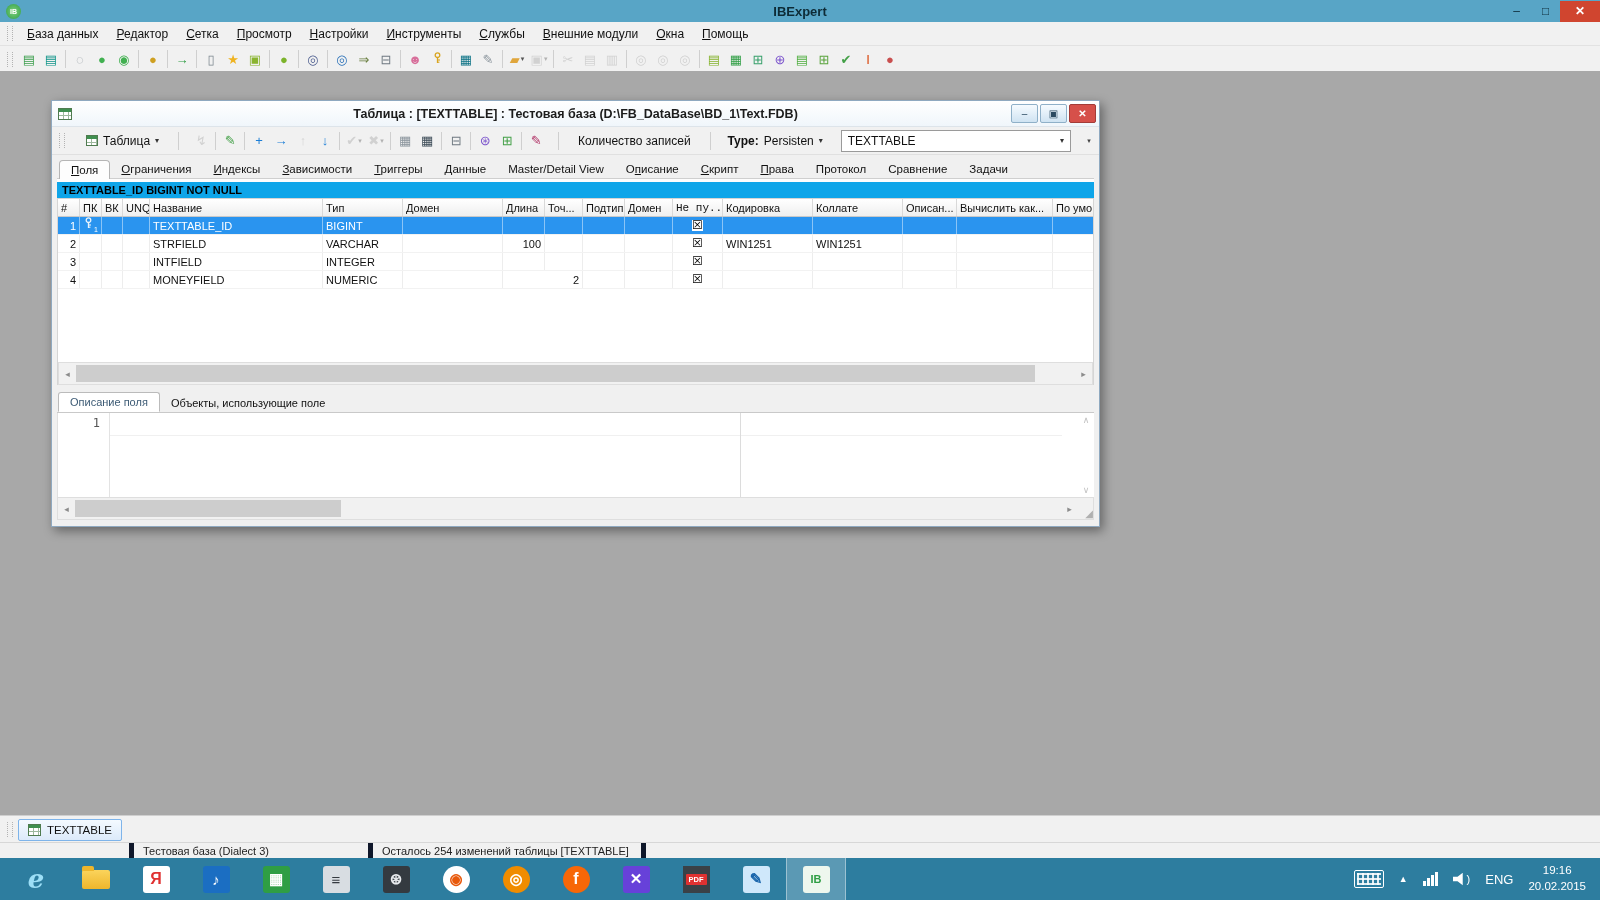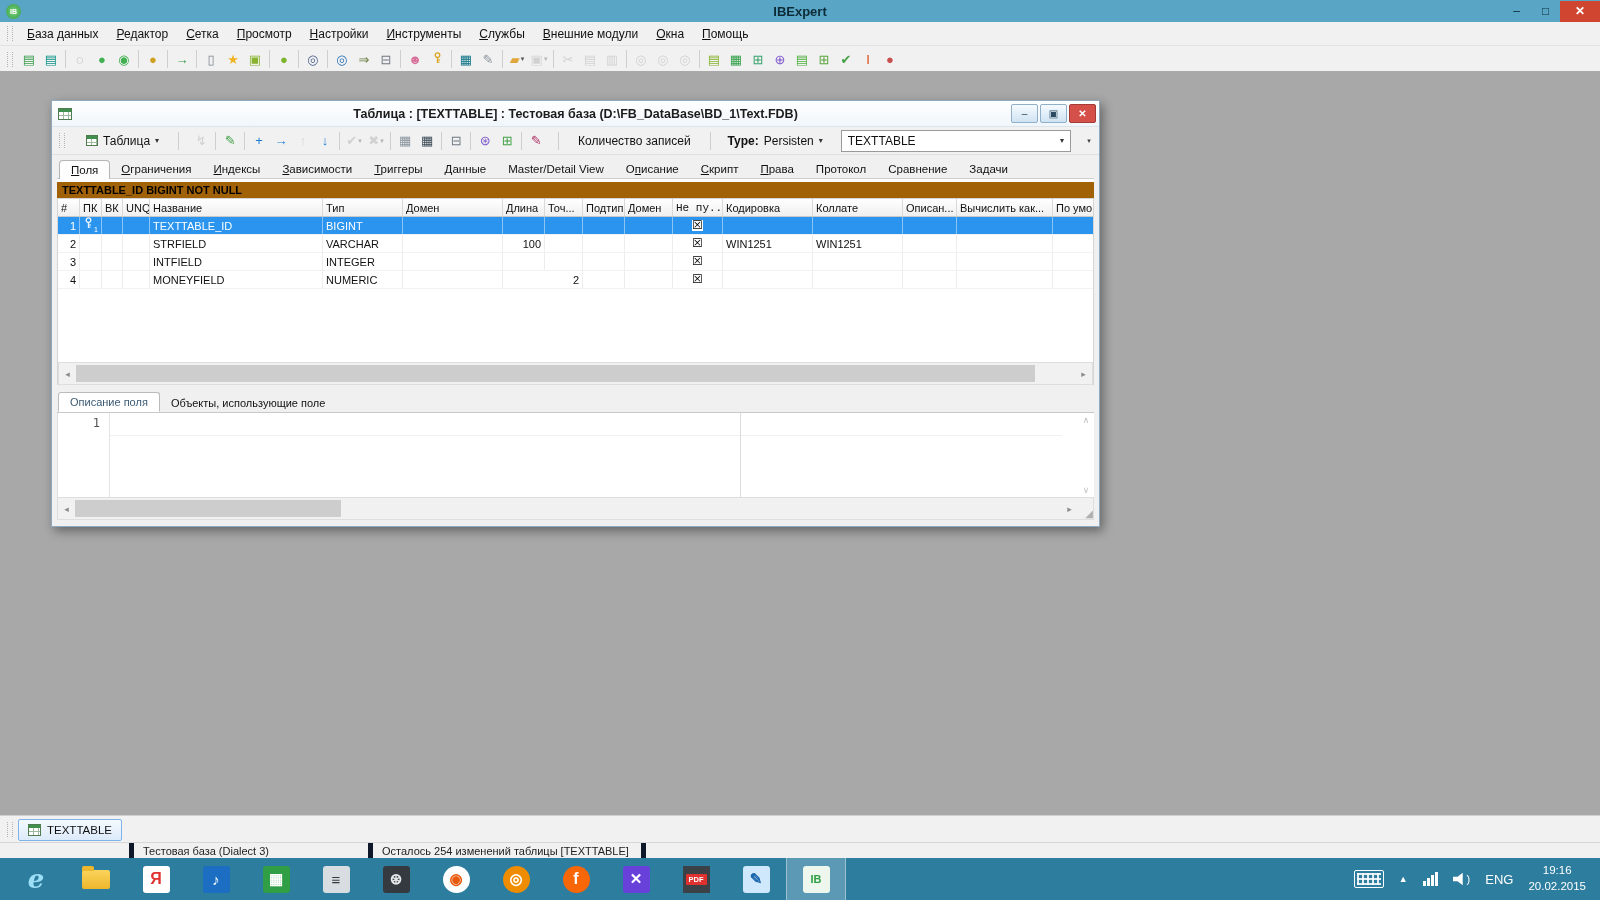--- a/index.html
+++ b/index.html
@@ -57,21 +57,21 @@
   .combo-arrow{margin-left:auto;width:16px;display:flex;align-items:center;justify-content:center;font-size:8px;color:#333;}
   .overflow{width:12px;display:flex;flex-direction:column;align-items:center;font-size:7px;color:#444;}
 
   .mdi-content{flex:1;display:flex;flex-direction:column;background:#f0f0f0;padding:0 5px;min-height:0;}
 
   .mdi-tabs{height:23px;display:flex;align-items:flex-end;padding-left:2px;flex:none;}
   .tab{font-size:11.5px;padding:3px 11px;white-space:nowrap;}
   .tab.active{background:#fdfdfd;border:1px solid #b5b5b5;border-bottom:none;border-radius:4px 4px 0 0;position:relative;top:1px;}
   .tabs-underline{height:3px;background:#fdfdfd;border-top:1px solid #cfcfcf;flex:none;}
 
-  .fieldbar{height:16px;background:#a16207;display:flex;align-items:center;padding-left:5px;
+  .fieldbar{height:16px;background:#0ea5e9;display:flex;align-items:center;padding-left:5px;
             font-size:11px;font-weight:700;color:#000;flex:none;}
 
   .grid{flex:1;display:flex;flex-direction:column;background:#fff;border:1px solid #d5d5d5;border-bottom:none;min-height:0;}
   .grid-header{display:flex;height:17px;background:linear-gradient(#ffffff,#efefef);border-bottom:1px solid #c9c9c9;
                font-size:11px;flex:none;}
   .gh-cell{display:flex;align-items:center;padding:0 3px;border-right:1px solid #d9d9d9;
            white-space:nowrap;overflow:hidden;box-sizing:border-box;flex:none;}
   .grid-row{display:flex;height:17px;font-size:11px;border-bottom:1px solid #f2f2f2;flex:none;}
   .gr-cell{display:flex;align-items:center;padding:0 3px;border-right:1px solid #ededed;
            white-space:nowrap;overflow:hidden;box-sizing:border-box;flex:none;}

